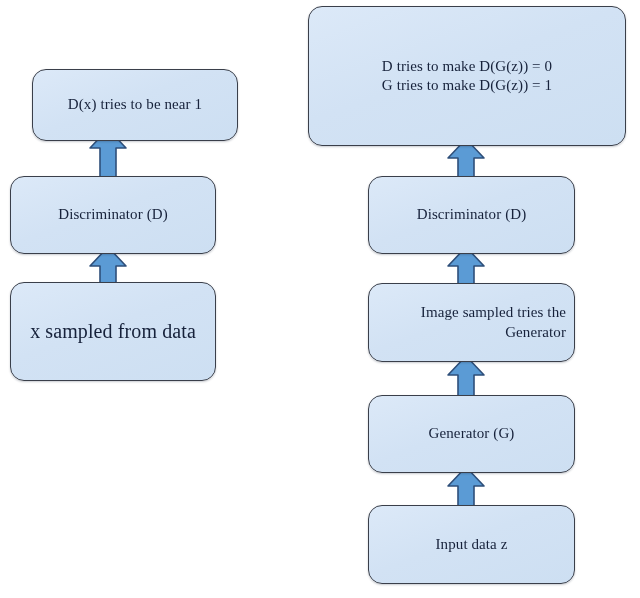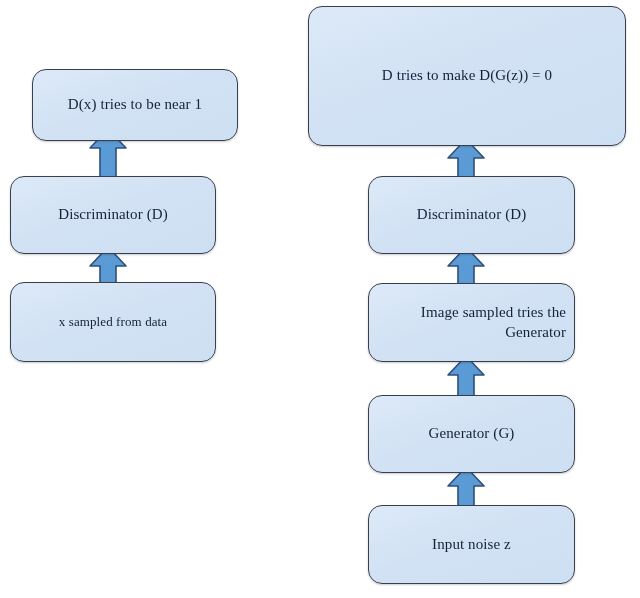--- a/index.html
+++ b/index.html
@@ -41,21 +41,21 @@
     display: block;
     line-height: 1.28;
     padding: 0 8px;
     white-space: pre-line;
     letter-spacing: 0.1px;
   }
 
   
   #node-dx           { left: 10px;  top: 69px;  width: 206px; height: 72px;  font-size: 15px; margin-left: 22px; }
   #node-disc-left    { left: 10px;  top: 176px; width: 206px; height: 78px;  font-size: 15px; }
-  #node-xdata        { left: 10px;  top: 282px; width: 206px; height: 80px;  font-size: 13px; }
+  #node-xdata        { left: 10px;  top: 282px; width: 206px; height: 99px;  font-size: 20px; }
 
   
   #node-objective    { left: 308px; top: 6px;   width: 318px; height: 140px; font-size: 15px; }
   #node-disc-right   { left: 368px; top: 176px; width: 207px; height: 78px;  font-size: 15px; }
   #node-image        { left: 368px; top: 283px; width: 207px; height: 79px;  font-size: 15px; }
   #node-generator    { left: 368px; top: 395px; width: 207px; height: 78px;  font-size: 15px; }
   #node-noise        { left: 368px; top: 505px; width: 207px; height: 79px;  font-size: 15px; }
 
   
   .arrow {
@@ -120,32 +120,32 @@
 
   <div class="node" id="node-disc-left">
     <span class="label">Discriminator (D)</span>
   </div>
 
   <div class="node" id="node-xdata">
     <span class="label">x sampled from data</span>
   </div>
 
   <div class="node" id="node-objective">
-    <span class="label"><span>D tries to make D(G(z)) = 0</span><br></span>
+    <span class="label"><span>D tries to make D(G(z)) = 0</span><br><span>G tries to make D(G(z)) = 1</span></span>
   </div>
 
   <div class="node" id="node-disc-right">
     <span class="label">Discriminator (D)</span>
   </div>
 
   <div class="node" id="node-image">
     <span class="label">Image sampled tries the Generator</span>
   </div>
 
   <div class="node" id="node-generator">
     <span class="label">Generator (G)</span>
   </div>
 
   <div class="node" id="node-noise">
-    <span class="label">Input noise z</span>
+    <span class="label">Input data z</span>
   </div>
 
 </div>
 
 </body></html>

